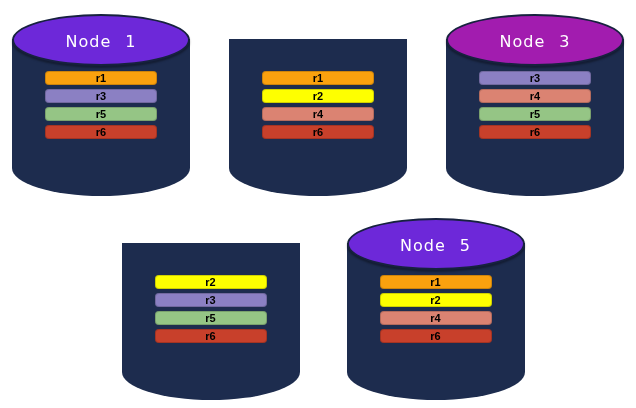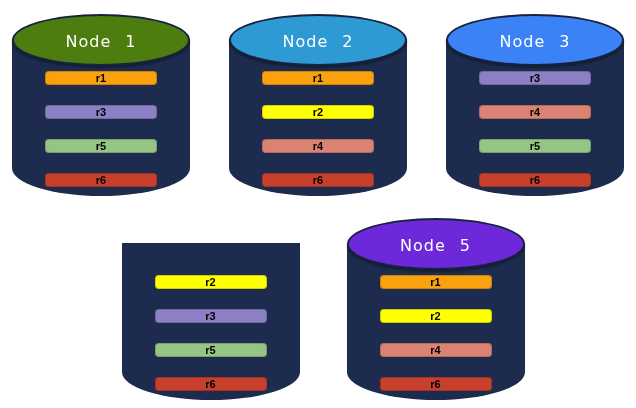--- a/index.html
+++ b/index.html
@@ -57,21 +57,21 @@
     padding-top: 3px;
     white-space: nowrap;
   }
   .bars {
     position: absolute;
     top: 57px; left: 0;
     width: 100%;
     display: flex;
     flex-direction: column;
     align-items: center;
-    gap: 20px;
+    gap: 4px;
   }
   .bar {
     width: 112px;
     height: 14px;
     border-radius: 4px;
     display: flex;
     align-items: center;
     justify-content: center;
     font-family: "Liberation Sans", sans-serif;
     font-weight: bold;
@@ -98,21 +98,21 @@
   </div>
 
   <div class="bar" style="background: rgb(149, 197, 133);">
     <span>r5</span>
   </div>
 
   <div class="bar" style="background: rgb(200, 64, 43);">
     <span>r6</span>
   </div>
 </div>
-    <div class="cyl-top" style="background: #4d7c0f; border-color: rgb(23, 34, 63);">
+    <div class="cyl-top" style="background: #6d28d9; border-color: rgb(23, 34, 63);">
       <span class="cyl-label">Node 1</span>
     </div>
   </div>
 
   <div class="cylinder">
     <div class="cyl-body" style="background: rgb(29, 44, 78);"></div>
     <div class="bars">
   <div class="bar" style="background: rgb(250, 161, 14);">
     <span>r1</span>
   </div>
@@ -122,23 +122,20 @@
   </div>
 
   <div class="bar" style="background: rgb(219, 131, 114);">
     <span>r4</span>
   </div>
 
   <div class="bar" style="background: rgb(200, 64, 43);">
     <span>r6</span>
   </div>
 </div>
-    <div class="cyl-top" style="background: rgb(46, 154, 211); border-color: rgb(23, 34, 63);">
-      <span class="cyl-label">Node 2</span>
-    </div>
   </div>
 
   <div class="cylinder">
     <div class="cyl-body" style="background: rgb(29, 44, 78);"></div>
     <div class="bars">
   <div class="bar" style="background: rgb(139, 128, 195);">
     <span>r3</span>
   </div>
 
   <div class="bar" style="background: rgb(219, 131, 114);">
@@ -146,21 +143,21 @@
   </div>
 
   <div class="bar" style="background: rgb(149, 197, 133);">
     <span>r5</span>
   </div>
 
   <div class="bar" style="background: rgb(200, 64, 43);">
     <span>r6</span>
   </div>
 </div>
-    <div class="cyl-top" style="background: #3b82f6; border-color: rgb(23, 34, 63);">
+    <div class="cyl-top" style="background: #a21caf; border-color: rgb(23, 34, 63);">
       <span class="cyl-label">Node 3</span>
     </div>
   </div>
 </div>
   <div class="row row-2">
   <div class="cylinder">
     <div class="cyl-body" style="background: rgb(29, 44, 78);"></div>
     <div class="bars">
   <div class="bar" style="background: rgb(254, 255, 0);">
     <span>r2</span>

